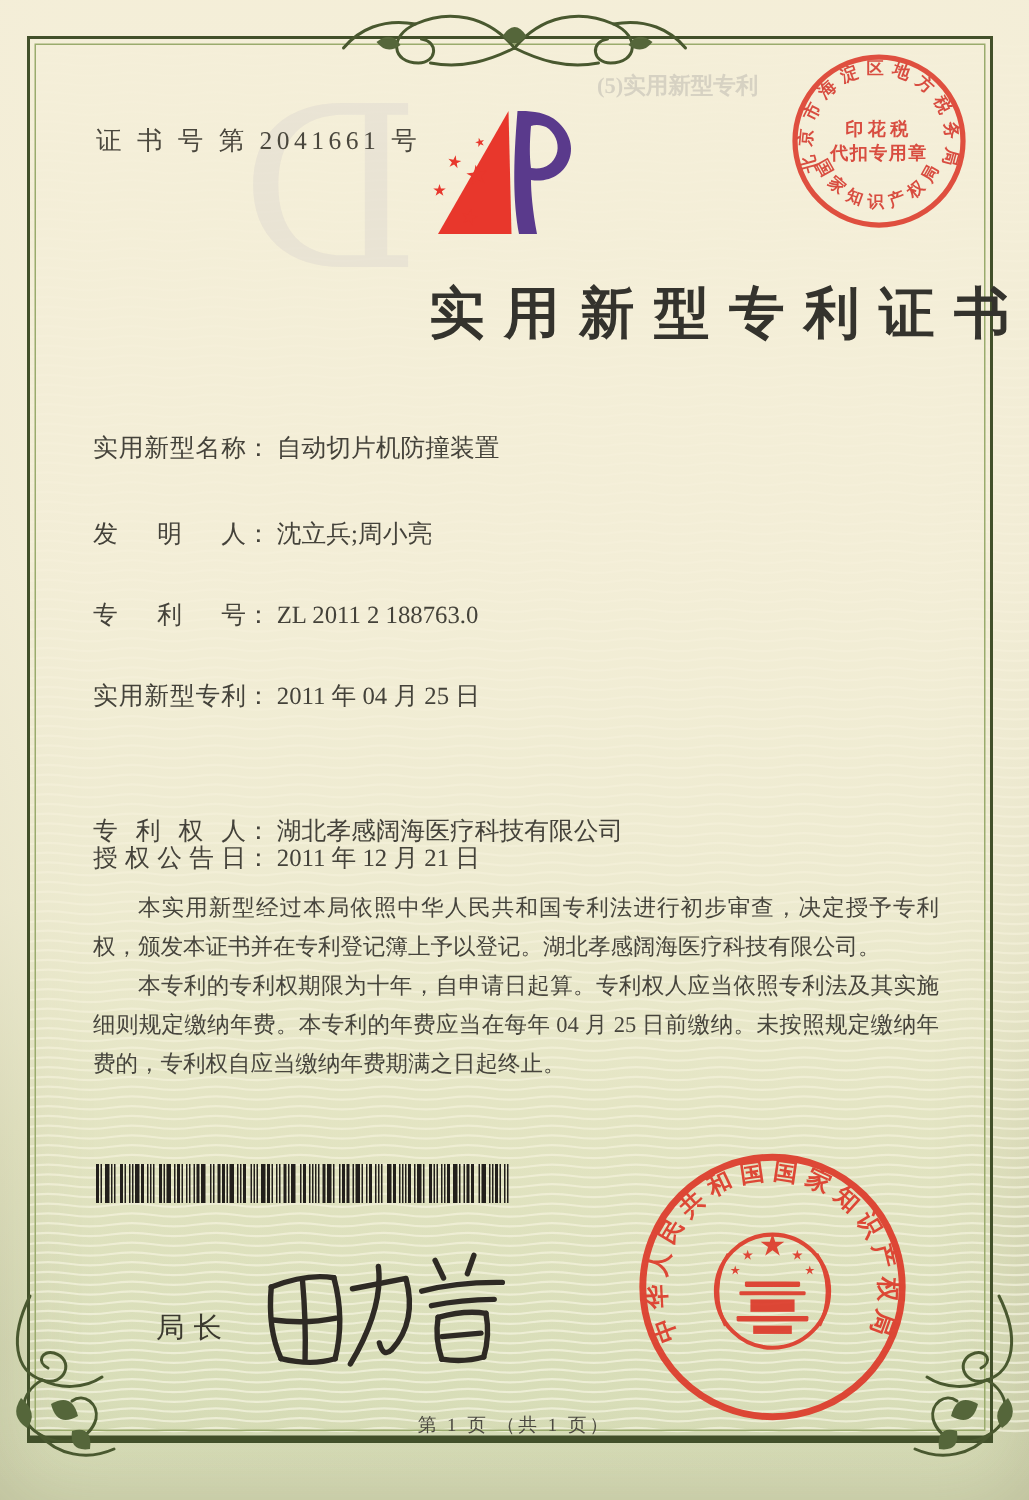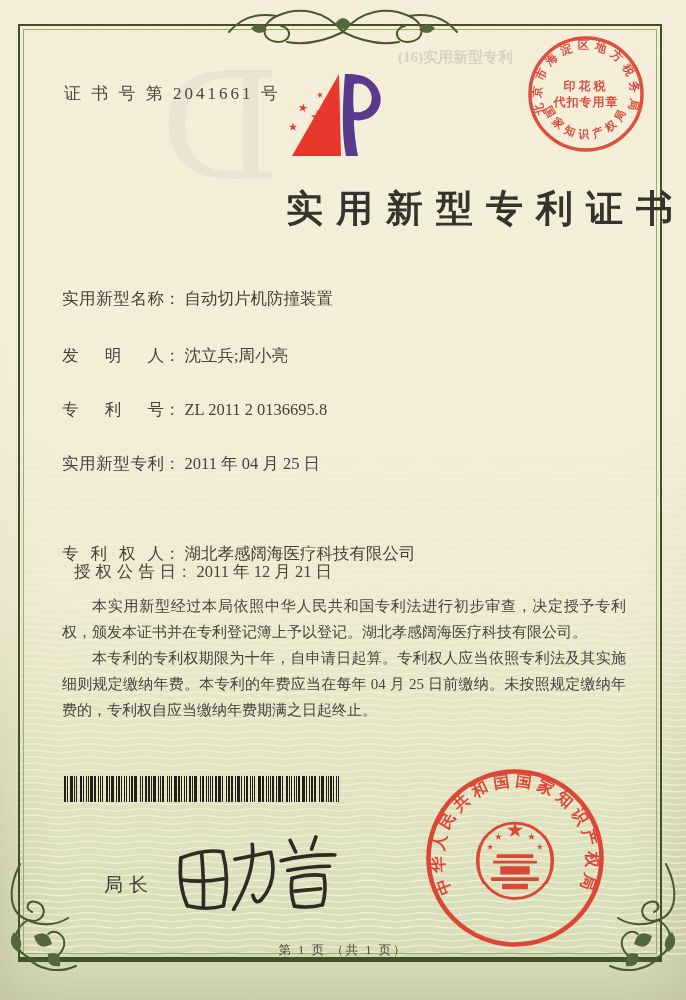--- a/index.html
+++ b/index.html
@@ -226,21 +226,21 @@
       <path d="M16,2 C2,30 6,52 24,58 C40,63 46,44 32,40 C24,38 20,46 28,50"></path>
       <path d="M24,58 C10,66 6,84 22,94 C38,104 56,98 60,84 C62,74 52,66 44,72"></path>
       <path d="M22,94 C34,108 54,112 72,104"></path>
       <path d="M24,58 C36,64 52,64 64,56"></path>
       <path class="leaf" d="M30,74 q14,-8 18,8 q-14,8 -18,-8 Z"></path>
       <path class="leaf" d="M44,92 q14,-4 12,12 q-14,2 -12,-12 Z"></path>
       <path class="leaf" d="M10,70 q-8,12 4,20 q8,-10 -4,-20 Z"></path>
     </g>
   </svg>
 
-  <div class="bleed" style="left:398px;top:48px;font-size:15px;">(16)实用新型专利</div>
+  <div class="bleed" style="left:398px;top:48px;font-size:15px;">(5)实用新型专利</div>
   <div class="bleed-logo" style="left:160px;top:40px;">D</div>
 
   <div class="content">
 
     <div class="cert-no">证 书 号 第 2041661 号</div>
 
     <svg class="logo" width="130" height="98" viewBox="0 0 130 98">
       <polygon points="71,4 73,86 24,86" fill="#e8372c"></polygon>
       <path d="M77,4 C74,40 74,64 78,86 L90,86 C87,70 86,58 86,50 C110,54 124,26 101,9 C93,4 84,4 77,4 Z
                M86,14 C85,25 85,35 86,42 C102,45 110,27 98,16 C94,13 89,13 86,14 Z" fill="#5a3a8c" fill-rule="evenodd"></path>
@@ -266,29 +266,29 @@
     <h1 class="title">实用新型专利证书</h1>
 
     <div class="fields">
       <div class="field" style="top:5px;">
         <span class="lab">实用新型名称</span><span class="colon">：</span><span>自动切片机防撞装置</span>
       </div>
       <div class="field" style="top:62px;">
         <span class="lab">发明人</span><span class="colon">：</span><span>沈立兵;周小亮</span>
       </div>
       <div class="field" style="top:116px;">
-        <span class="lab">专利号</span><span class="colon">：</span><span>ZL 2011 2 0136695.8</span>
+        <span class="lab">专利号</span><span class="colon">：</span><span>ZL 2011 2 188763.0</span>
       </div>
       <div class="field" style="top:170px;">
         <span class="lab">实用新型专利</span><span class="colon">：</span><span>2011 年 04 月 25 日</span>
       </div>
       <div class="field" style="top:224px;margin-top:36px;">
         <span class="lab">专利权人</span><span class="colon">：</span><span>湖北孝感阔海医疗科技有限公司</span>
       </div>
-      <div class="field" style="top:278px;margin-left:12px;">
+      <div class="field" style="top:278px;">
         <span class="lab">授权公告日</span><span class="colon">：</span><span>2011 年 12 月 21 日</span>
       </div>
     </div>
 
     <div class="paras">
       <p>本实用新型经过本局依照中华人民共和国专利法进行初步审查，决定授予专利权，颁发本证书并在专利登记簿上予以登记。湖北孝感阔海医疗科技有限公司。</p>
       <p>本专利的专利权期限为十年，自申请日起算。专利权人应当依照专利法及其实施细则规定缴纳年费。本专利的年费应当在每年 04 月 25 日前缴纳。未按照规定缴纳年费的，专利权自应当缴纳年费期满之日起终止。</p>
     </div>
 
     <div class="barcode" id="barcode">

